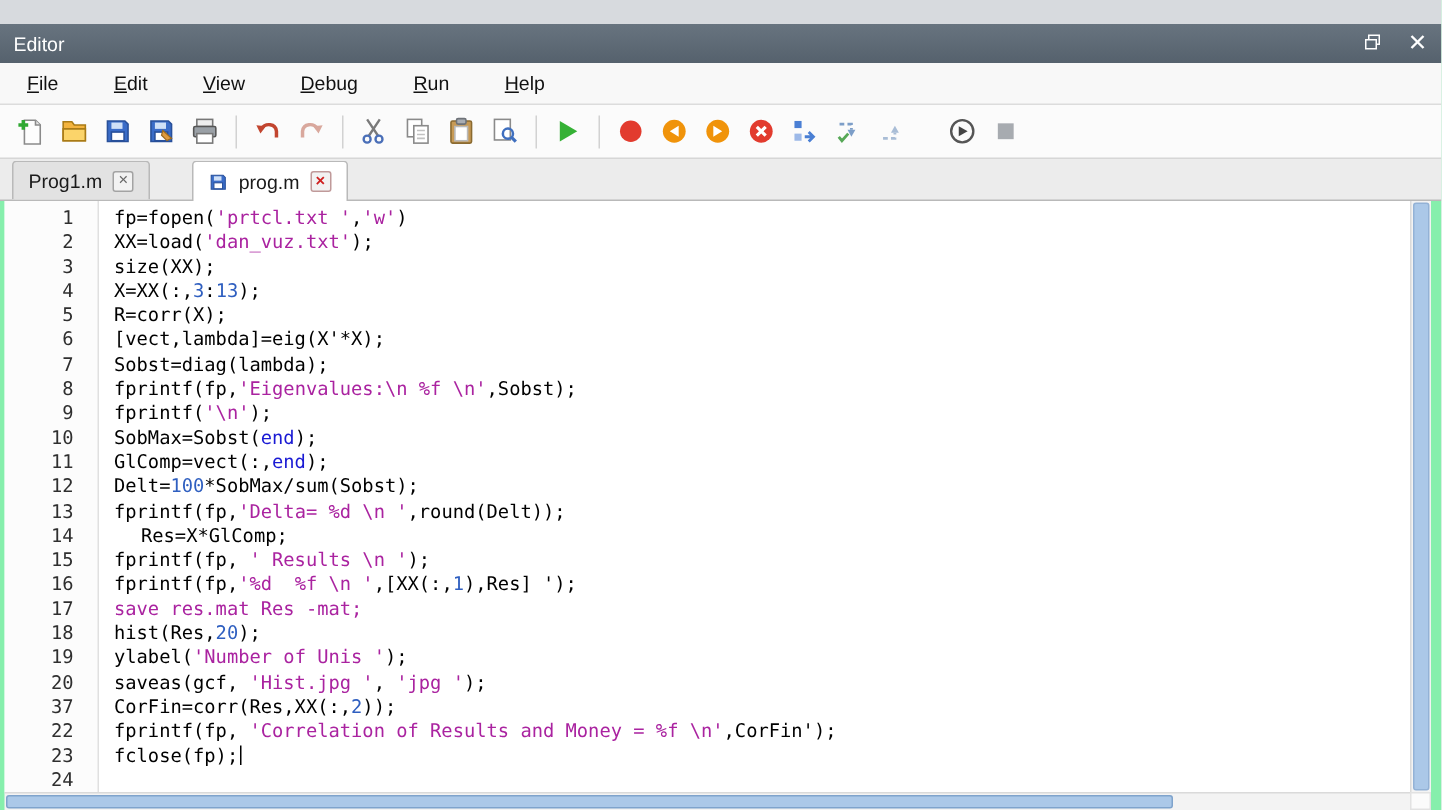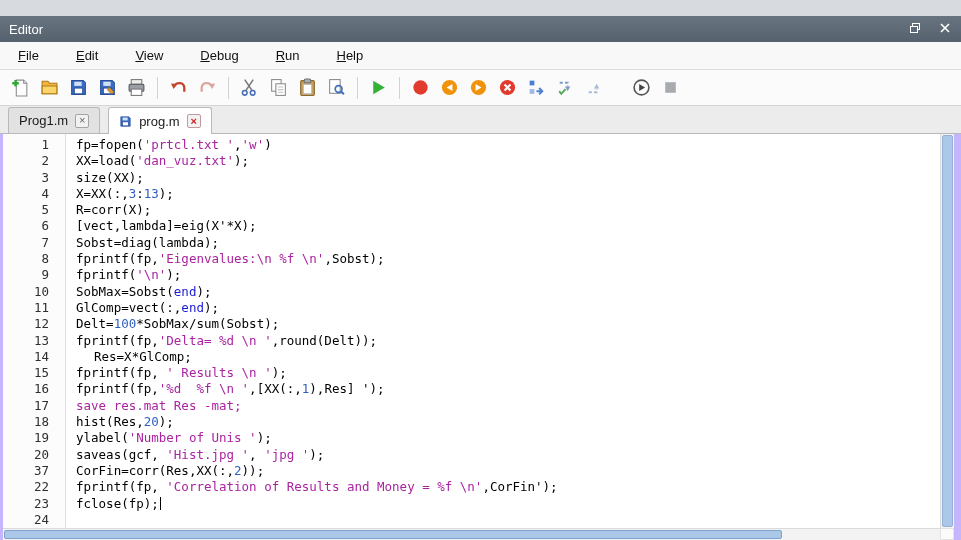--- a/index.html
+++ b/index.html
@@ -1,19 +1,19 @@
 <!DOCTYPE html>
 <html><head>
 <meta charset="utf-8">
 <style>
   * { box-sizing: border-box; margin: 0; padding: 0; }
   html,body { background:#e9ecef; }
   .frame {
     width: 961px; height: 540px; overflow: hidden; position: relative;
-    background:#c4b5fd; font-family:"Liberation Sans", sans-serif;
+    background:#86efac; font-family:"Liberation Sans", sans-serif;
     display:flex; flex-direction:column;
   }
   .top-strip { height:16px; background:#d7dade; flex:0 0 auto; }
   .titlebar {
     height:26px; flex:0 0 auto; display:flex; align-items:center; padding:0 9px;
     background:linear-gradient(#68747f,#55616d); color:#fff; font-size:13px;
   }
   .win-controls { margin-left:auto; display:flex; gap:16px; align-items:center; }
   .win-btn { background:transparent; border:none; width:14px; height:14px; display:flex;
     align-items:center; justify-content:center; cursor:default; padding:0; }
@@ -35,21 +35,21 @@
   .tool-sep { width:1px; height:22px; background:#d2d2d2; margin:0 5px; flex:0 0 auto; }
   .tabbar {
     height:28px; flex:0 0 auto; background:#ececec; border-bottom:1px solid #b9b9b9;
     display:flex; align-items:flex-end; padding:0 0 0 8px; font-size:13px;
   }
   .tab {
     height:26px; display:inline-flex; align-items:center; gap:7px; padding:0 10px;
     background:#e2e2e2; border:1px solid #b9b9b9; border-bottom:none;
     border-radius:3px 3px 0 0; margin-right:4px; color:#1a1a1a;
   }
-  .tab.active { background:#ffffff; height:27px; margin-bottom:-1px; margin-left:4px;text-align:right; }
+  .tab.active { background:#ffffff; height:27px; margin-bottom:-1px; margin-left:24px;text-align:right; }
   .tab-close {
     width:14px; height:14px; border:1px solid #a3a3a3; background:#f2f2f2; border-radius:2px;
     display:flex; align-items:center; justify-content:center; font-size:11px; line-height:1;
     color:#666;
   }
   .tab.active .tab-close { color:#cf2020; font-weight:bold; border-color:#c09a9a; }
   .tab-fileicon svg { width:13px; height:13px; display:block; }
   .main { flex:1 1 auto; display:flex; margin:0 7px 0 3px; min-height:0; }
   .editor { flex:1 1 auto; background:#fff; display:flex; overflow:hidden;
     font-family:"DejaVu Sans Mono", monospace; }

